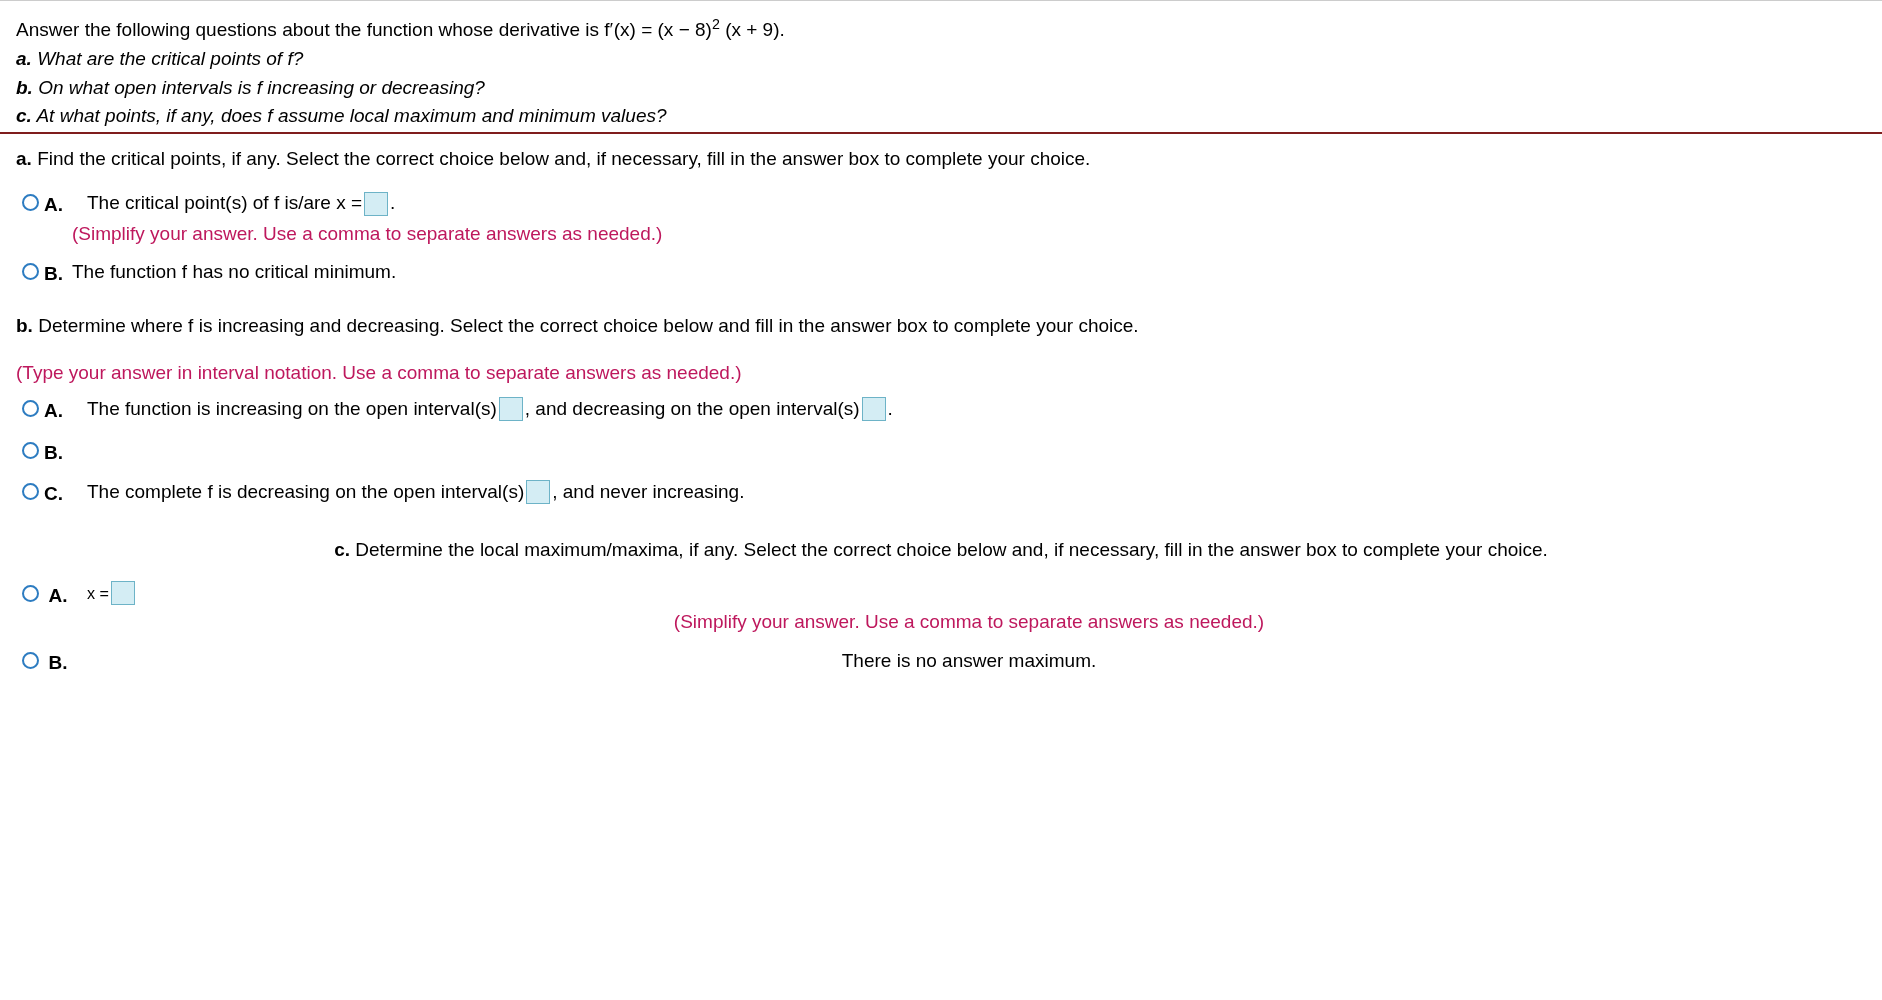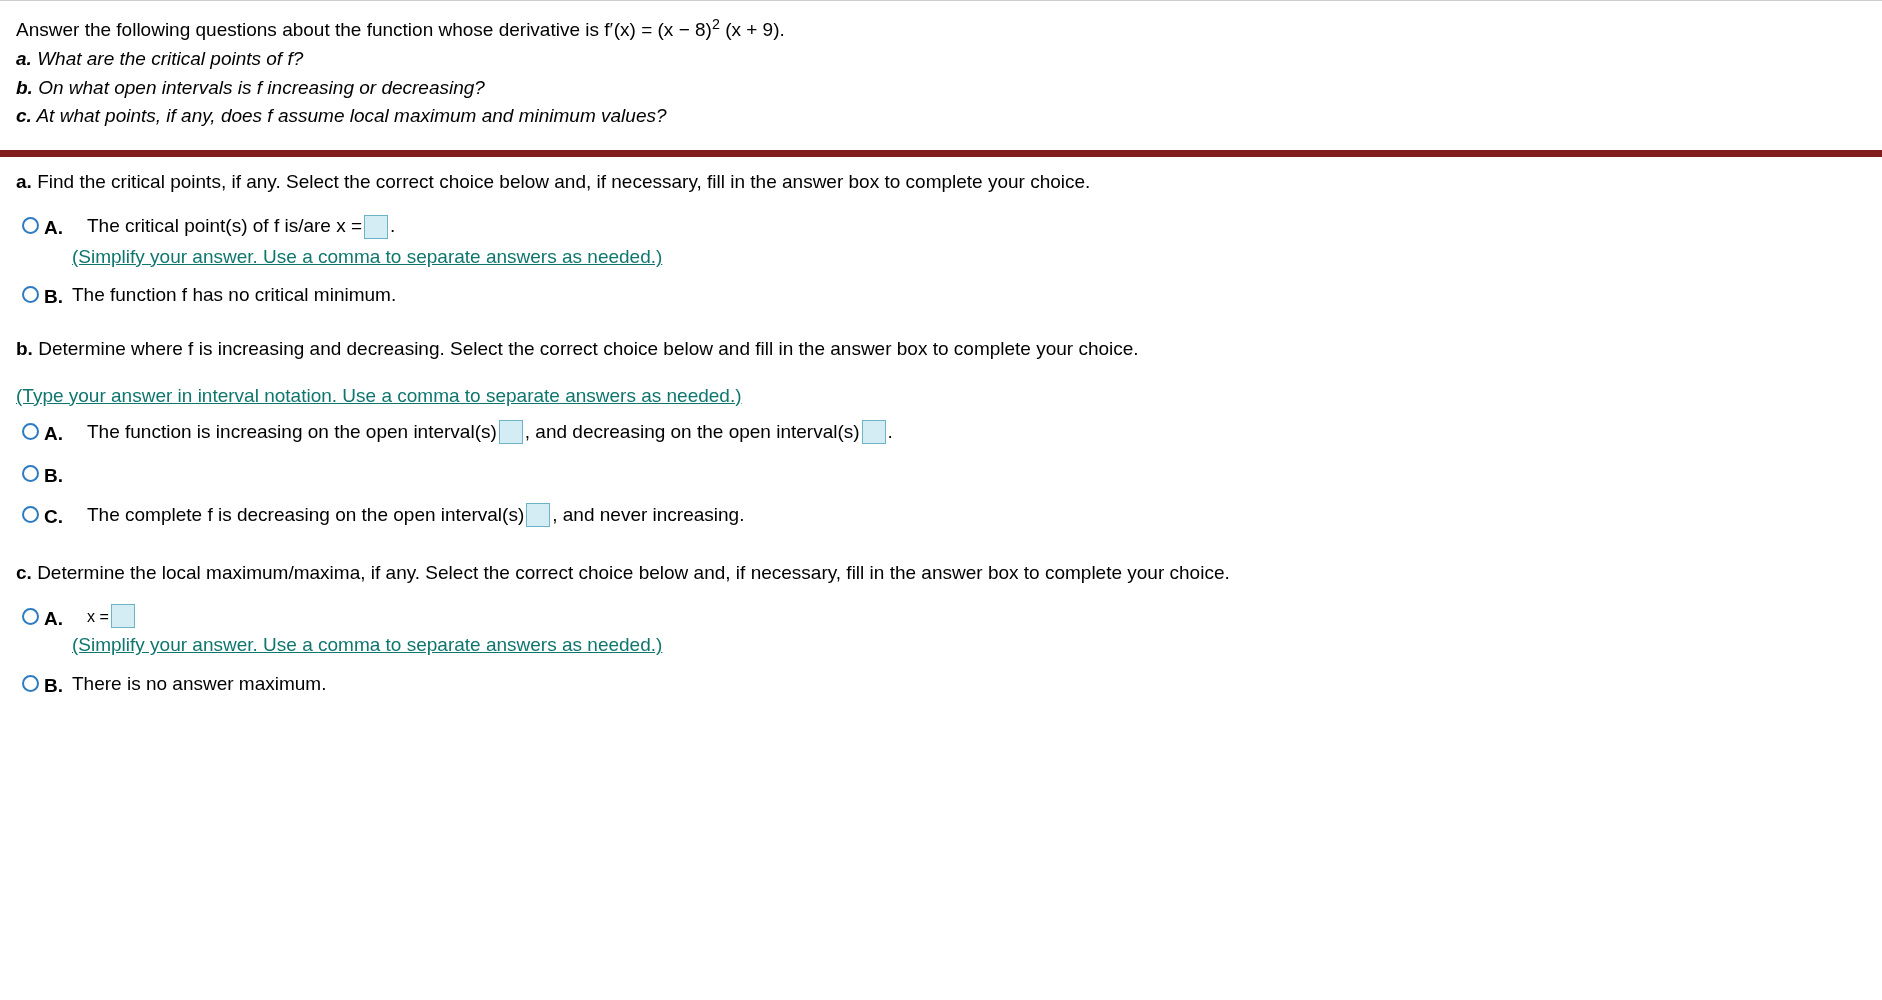--- a/index.html
+++ b/index.html
@@ -12,22 +12,22 @@
       font-size: 19px;
       color: #000;
       background: #fff;
       padding: 0;
     }
     .container {
       width: 100%;
       border-top: 1px solid #ccc;
     }
     .question-header {
-      padding: 14px 16px 18px 16px;
-      border-bottom: 7px solid #7f1d1d;
+      padding: 14px 16px 0 16px;
+      border-bottom: 2px solid #7f1d1d;
     }
     .main-question {
       line-height: 1.4;
       margin-bottom: 2px;
     }
     .sub-question {
       line-height: 1.4;
       margin-bottom: 2px;
       font-style: italic;
     }
@@ -35,24 +35,23 @@
       font-weight: bold;
     }
     .section {
       padding: 12px 16px 10px 16px;
     }
     .section-prompt {
       margin-bottom: 18px;
       line-height: 1.4;
     }
     .hint-text {
-      color: #0f766e;
+      color: #be185d;
       margin-bottom: 10px;
       line-height: 1.4;
-      text-decoration: underline;
     }
     .option-row {
       display: flex;
       align-items: flex-start;
       margin-bottom: 12px;
       line-height: 1.5;
     }
     .option-row-tight {
       margin-bottom: 8px;
     }
@@ -193,21 +192,21 @@
       </div>
       <div class="option-label">C.</div>
       <div class="option-text option-text-wrap">
         <span>The complete f is decreasing on the open interval(s) </span>
         <span class="answer-box"></span>
         <span> , and never increasing.</span>
       </div>
     </div>
   </div>
 
-  <div class="section" style="padding-top:6px;">
+  <div class="section" style="padding-top:6px;text-align:center;">
     <div class="section-prompt">
       <span class="bold">c.</span><span> Determine the local maximum/maxima, if any. Select the correct choice below and, if necessary, fill in the answer box to complete your choice.</span>
     </div>
 
     <div class="option-row">
       <div class="radio-wrap">
         <div class="radio"></div>
       </div>
       <div class="option-label">A.</div>
       <div class="option-text">

